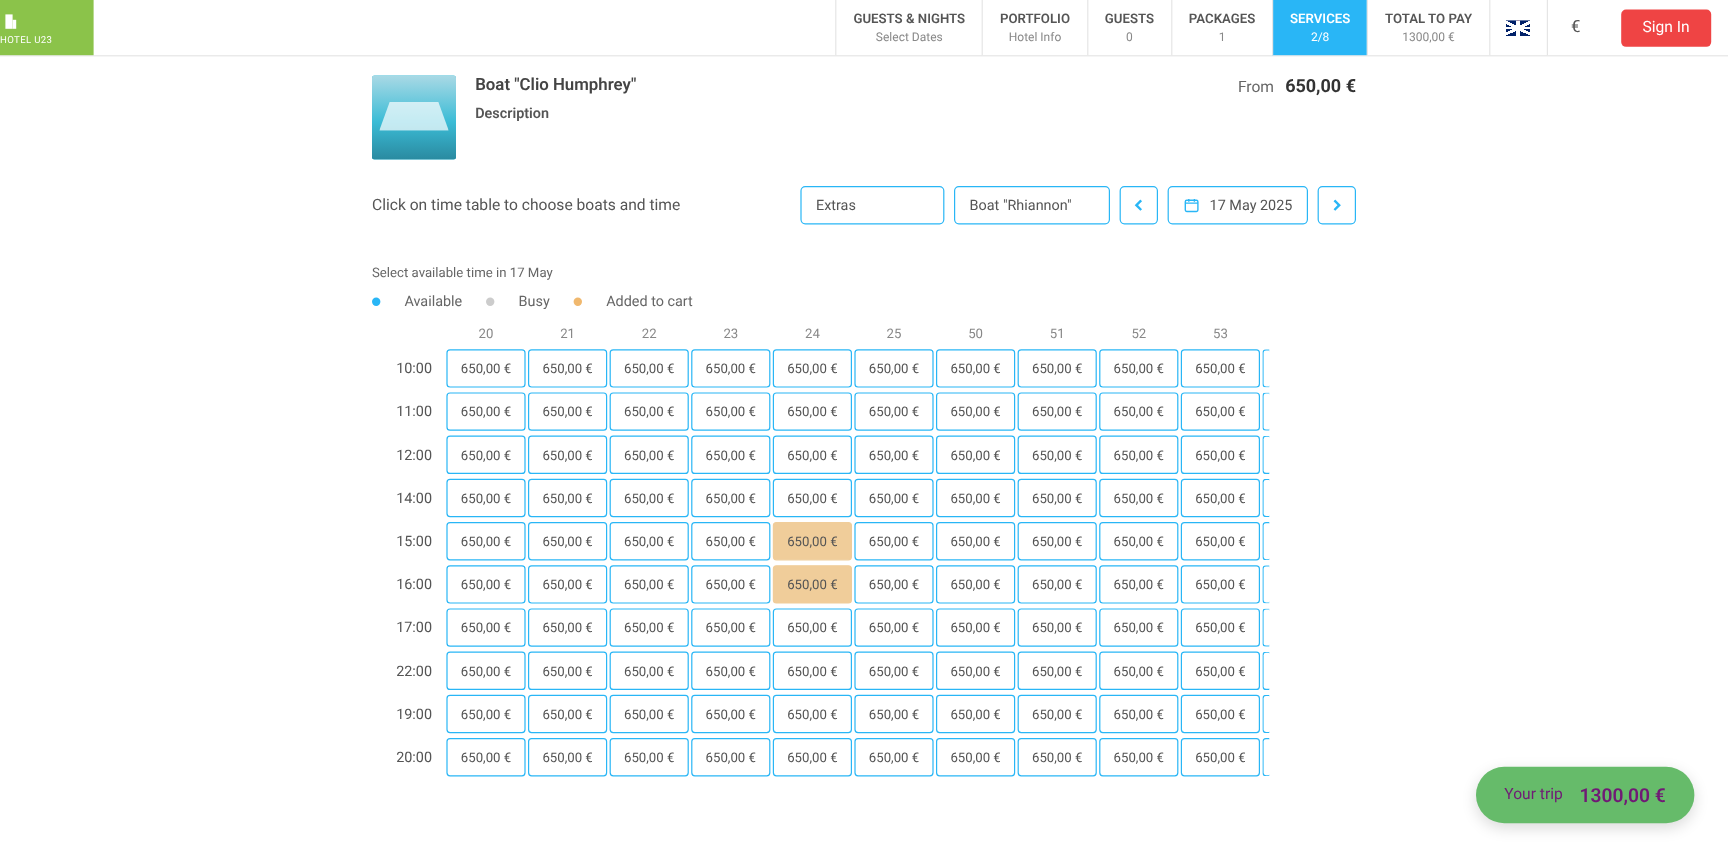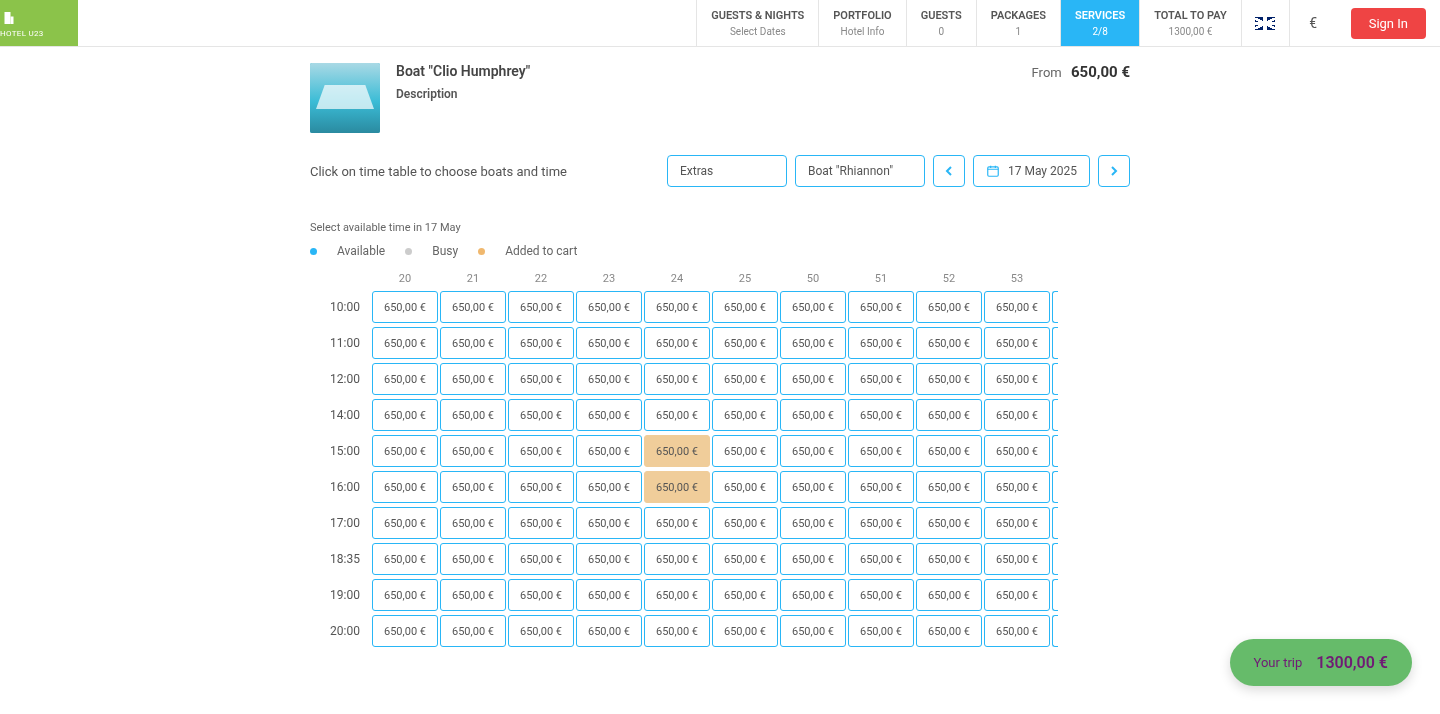--- a/index.html
+++ b/index.html
@@ -256,21 +256,21 @@
         <div class="cell">650,00 €</div>
         <div class="cell">650,00 €</div>
         <div class="cell">650,00 €</div>
         <div class="cell">650,00 €</div>
         <div class="cell">650,00 €</div>
         <div class="cell">650,00 €</div>
         <div class="cell">650,00 €</div>
         <div class="cell">650,00 €</div>
         <div class="cell">650,00 €</div>
         <div class="tab-edge"></div>
-        <div class="row-h">18:35</div>
+        <div class="row-h">22:00</div>
         <div class="cell">650,00 €</div>
         <div class="cell">650,00 €</div>
         <div class="cell">650,00 €</div>
         <div class="cell">650,00 €</div>
         <div class="cell">650,00 €</div>
         <div class="cell">650,00 €</div>
         <div class="cell">650,00 €</div>
         <div class="cell">650,00 €</div>
         <div class="cell">650,00 €</div>
         <div class="cell">650,00 €</div>

